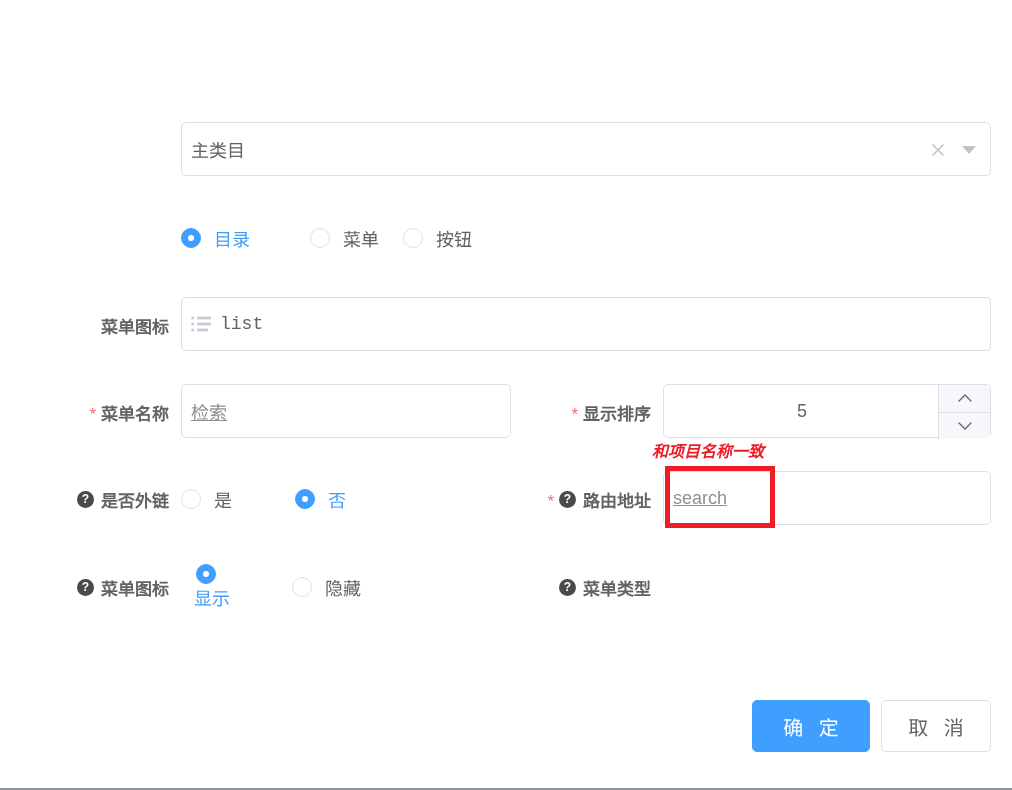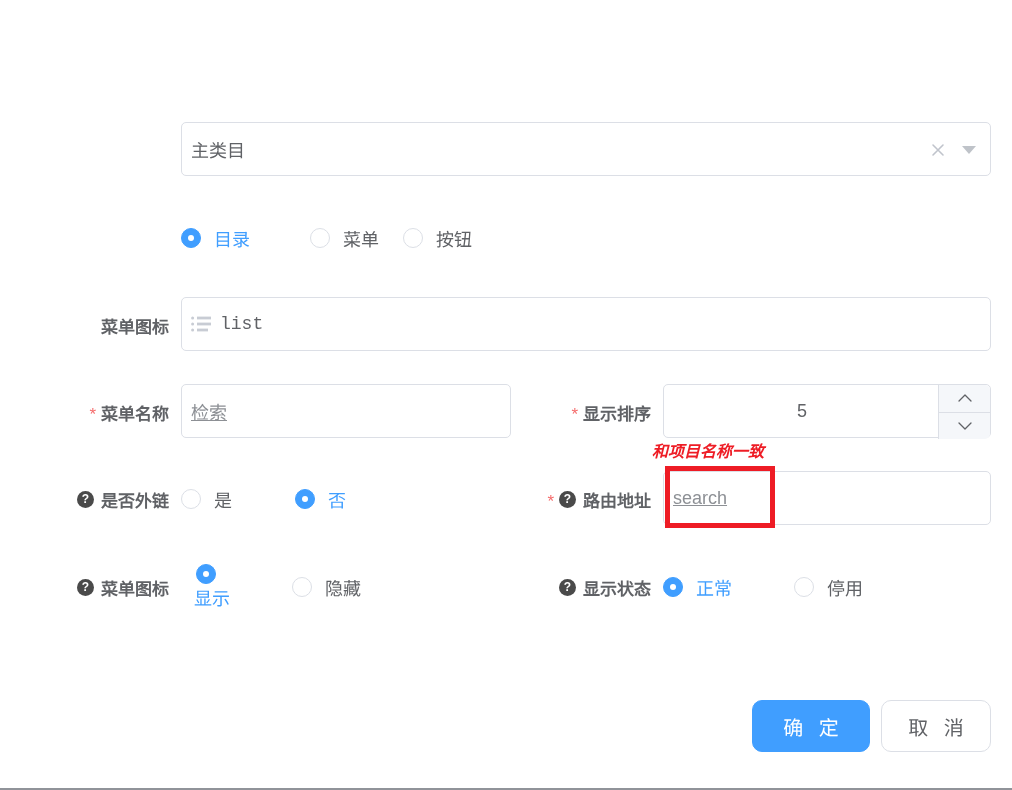--- a/index.html
+++ b/index.html
@@ -265,21 +265,21 @@
     position: absolute;
     left: 0;
     top: 700px;
     width: 1012px;
     height: 90px;
   }
   .btn {
     position: absolute;
     top: 0;
     height: 52px;
-    border-radius: 10px;
+    border-radius: 5px;
     font-size: 20px;
     letter-spacing: 5px;
     display: flex;
     align-items: center;
     justify-content: center;
     cursor: pointer;
     box-sizing: border-box;
     text-indent: 5px;
   }
   .btn-primary {
@@ -452,31 +452,21 @@
           <span class="radio">
             <span class="radio-dot"></span>
             <span class="radio-label">隐藏</span>
           </span>
         </div>
       </div>
 
       <div class="form-item" style="left:663px; width:328px;">
         <div class="label">
           <span class="help-icon">?</span>
-          <span>显示状态</span>
-        </div>
-        <div class="radio-group" style="left:0;">
-          <span class="radio checked" style="margin-right:62px;">
-            <span class="radio-dot"></span>
-            <span class="radio-label">正常</span>
-          </span>
-          <span class="radio">
-            <span class="radio-dot"></span>
-            <span class="radio-label">停用</span>
-          </span>
+          <span>菜单类型</span>
         </div>
       </div>
     </div>
 
   </div>
 
   <div class="annot-text" style="left:652px; top:438px;font-family:Liberation Serif, serif;">和项目名称一致</div>
   <div class="annot-box" style="left:665px; top:466px; width:110px; height:62px;"></div>
 
   <div class="footer">

